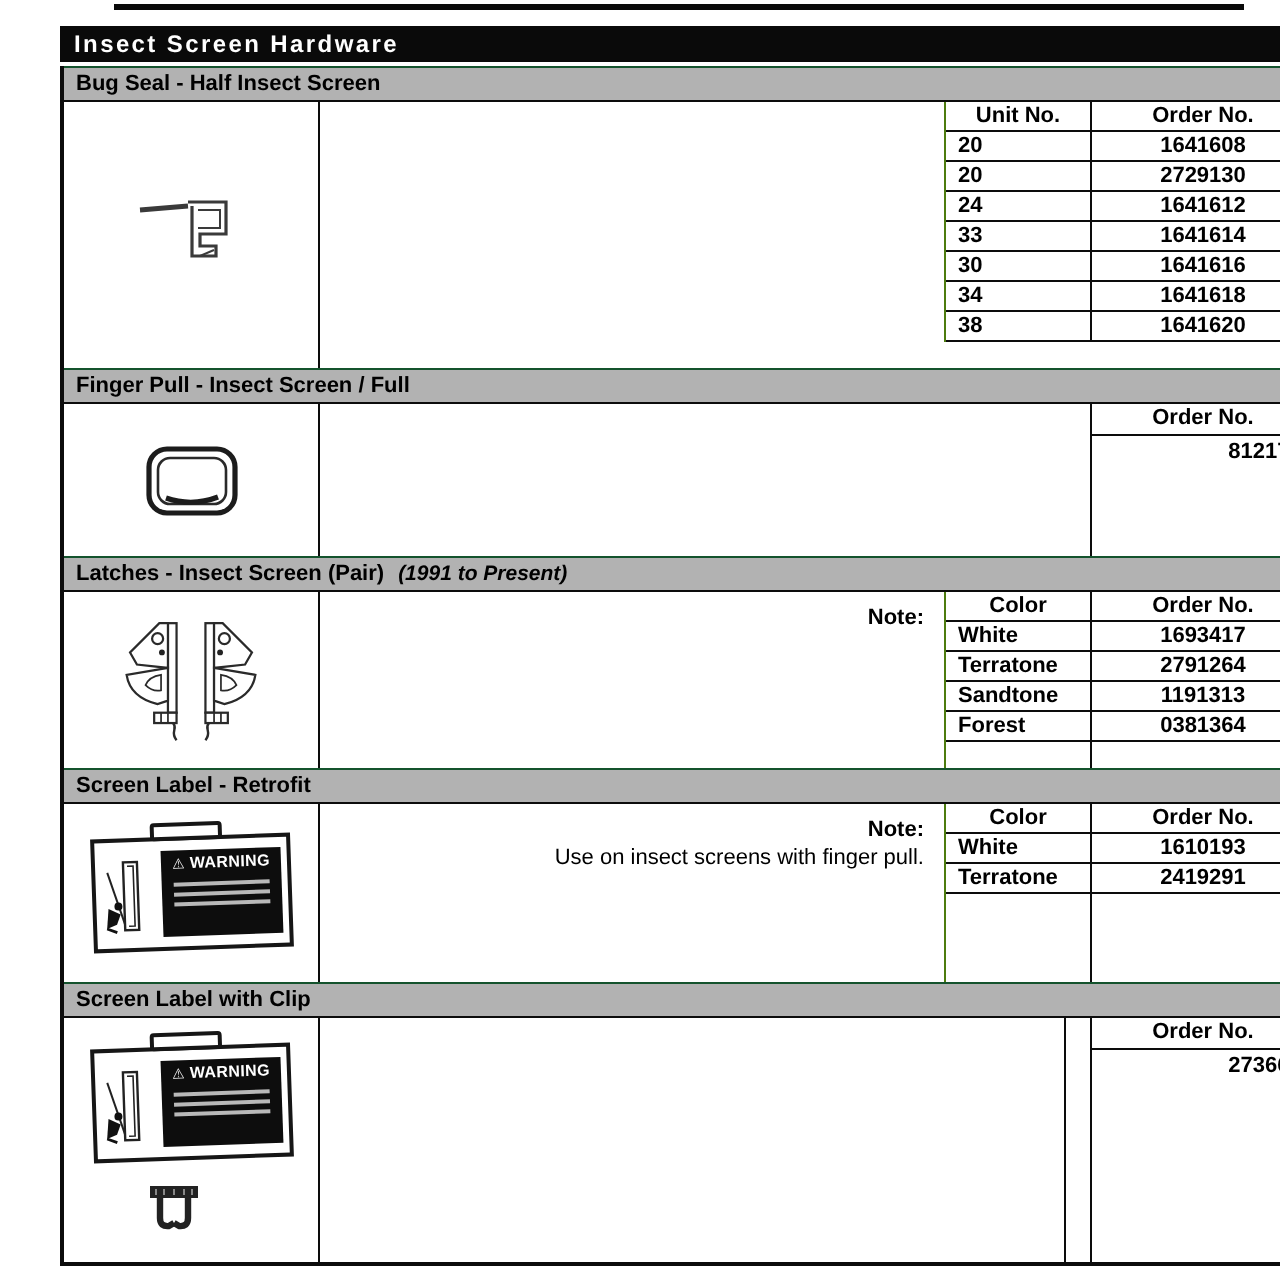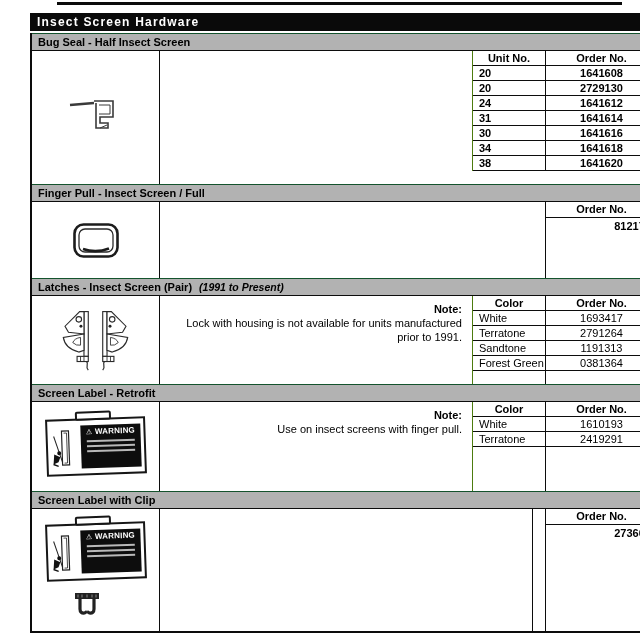--- a/index.html
+++ b/index.html
@@ -18,21 +18,21 @@
   .img-cell{flex:0 0 127px;border-right:1px solid #0c0c0c;display:flex;flex-direction:column;
             align-items:center;justify-content:center;gap:10px;}
   .mid{box-sizing:border-box;font-size:11px;line-height:14px;padding:6px 10px 0 8px;text-align:right;}
   .mid .nlabel{font-weight:bold;}
   .tcell{flex:1;}
   .ntable{display:grid;grid-template-columns:73px 1fr;border-left:1px solid #4d7c0f;
           font-size:11px;line-height:15px;box-sizing:border-box;}
   .ntable>div{box-sizing:border-box;overflow:hidden;}
   .ntable>div:nth-child(odd){border-right:1px solid #0c0c0c;}
   .ntable .th{border-bottom:1px solid #0c0c0c;font-weight:bold;text-align:center;}
-  .ntable .td{border-bottom:1px solid #0c0c0c;}
+  .ntable .td{border-bottom:1px solid #0c0c0c;font-weight:bold;}
   .ntable .td:nth-child(odd){padding-left:6px;}
   .ntable .td:nth-child(even){text-align:center;}
   .t-bold .td{font-weight:bold;}
   .ntable .fl{border-bottom:none;}
   .obox{border-left:1px solid #0c0c0c;height:100%;font-size:11px;box-sizing:border-box;}
   .oh{height:15px;line-height:15px;border-bottom:1px solid #0c0c0c;font-weight:bold;text-align:center;}
   .ov{height:16px;line-height:17px;text-align:right;font-weight:bold;}
   .mid-b{border-right:1px solid #0c0c0c;}
   .spacer{flex:0 0 12px;}
   
@@ -78,21 +78,21 @@
       <div class="tcell">
         <div class="ntable t-bold" style="height: 120px; grid-template-rows: repeat(8, 15px) 1fr;">
             <div class="th">Unit No.</div>
             <div class="th">Order No.</div>
             <div class="td">20</div>
             <div class="td">1641608</div>
             <div class="td">20</div>
             <div class="td">2729130</div>
             <div class="td">24</div>
             <div class="td">1641612</div>
-            <div class="td">31</div>
+            <div class="td">33</div>
             <div class="td">1641614</div>
             <div class="td">30</div>
             <div class="td">1641616</div>
             <div class="td">34</div>
             <div class="td">1641618</div>
             <div class="td">38</div>
             <div class="td">1641620</div>
             <div class="fl"></div>
             <div class="fl"></div>
           </div>
@@ -150,21 +150,20 @@
             <path d="M8 29 L32 33 Q30 46 14 50 L8 48 Z" fill="#fff"></path>
             <path d="M12 33 q7 1 9 6 q-4 4 -9 3 Z" stroke-width="1"></path>
             <rect x="3" y="55" width="13" height="6" fill="#fff"></rect>
             <path d="M8 55 L8 61 M12 55 L12 61" stroke-width="1"></path>
             <path d="M5 61 C2 64 7 66 3 71" stroke-width="1.4"></path>
           </g>
         </svg>
       </div>
       <div class="mid" style="flex:0 0 312px">
         <div class="nlabel">Note:</div>
-        <div>Lock with housing is not available for units manufactured prior to 1991.</div>
       </div>
       <div class="tcell">
         <div class="ntable" style="height: 100%; grid-template-rows: repeat(5, 15px) 1fr;">
             <div class="th">Color</div>
             <div class="th">Order No.</div>
             <div class="td">White</div>
             <div class="td">1693417</div>
             <div class="td">Terratone</div>
             <div class="td">2791264</div>
             <div class="td">Sandtone</div>

